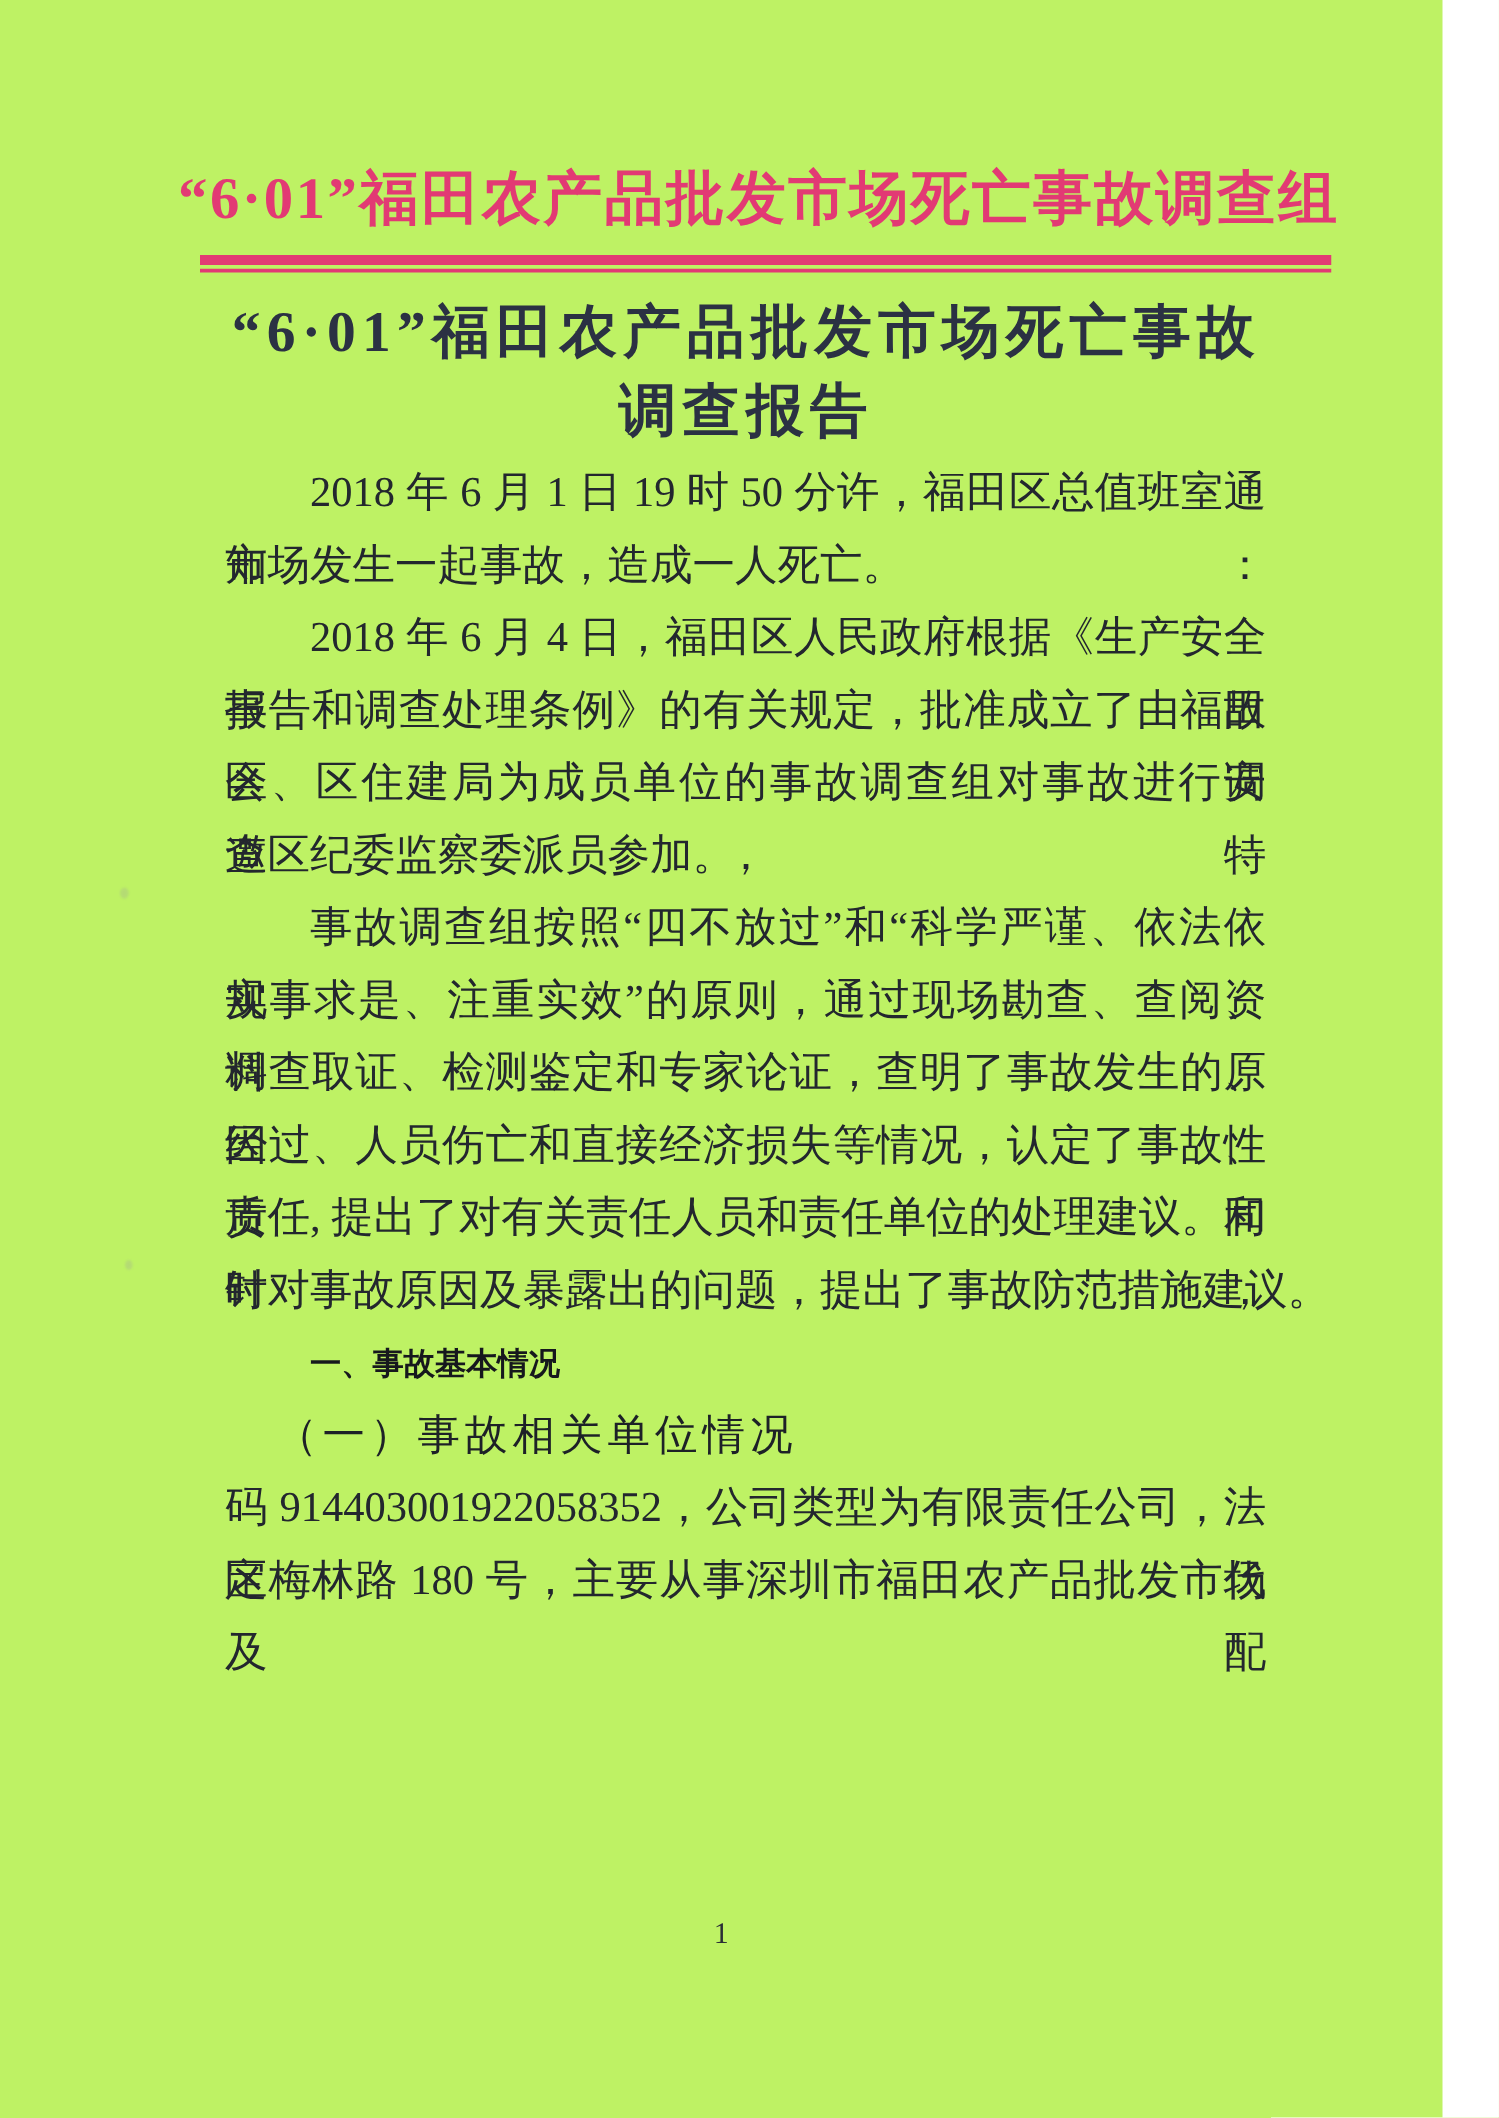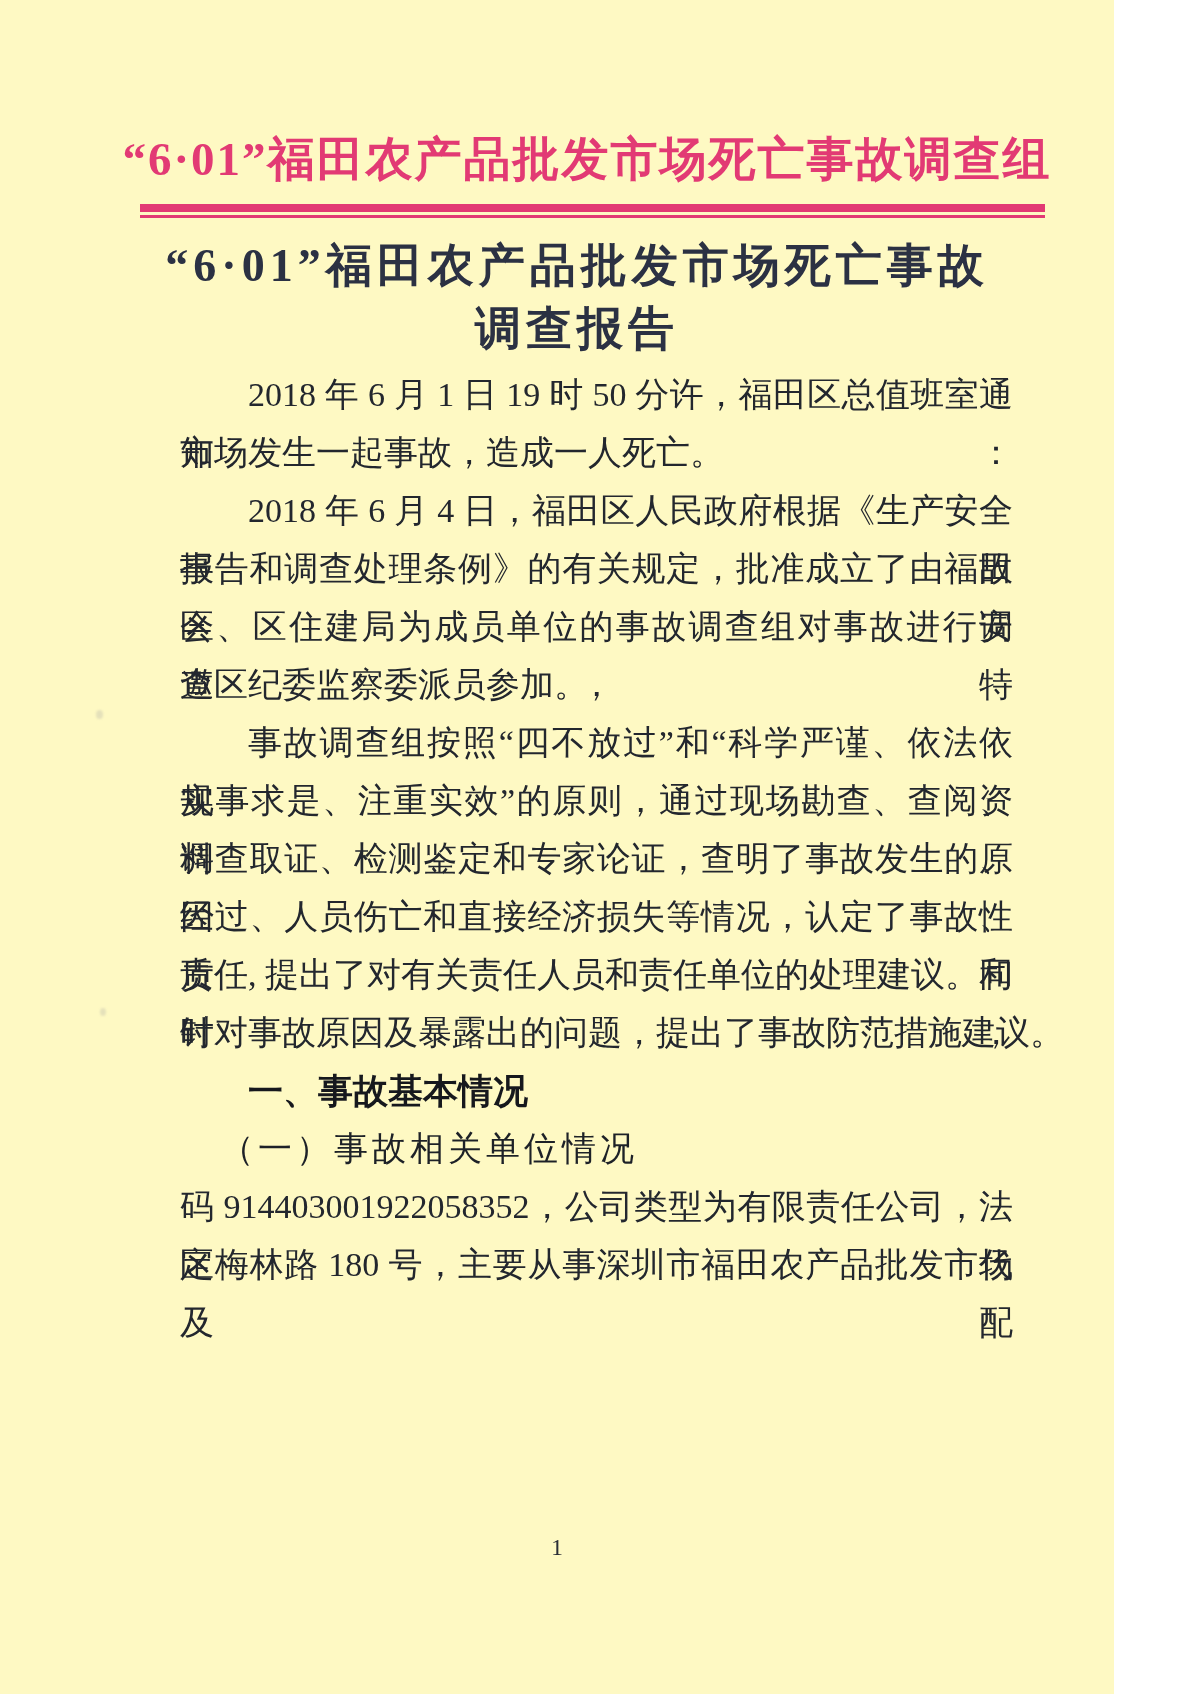--- a/index.html
+++ b/index.html
@@ -4,23 +4,24 @@
 <style>
   html, body {
     margin: 0;
     padding: 0;
     background: #ffffff;
   }
   .page {
     position: relative;
     width: 1114px;
     height: 1694px;
-    background: #fef9c3;
+    background: #bef264;
     overflow: hidden;
     font-family: "Liberation Serif", "DejaVu Serif", serif;
+    padding-left: 40px;
   }
   
   .banner {
     position: absolute;
     top: 126px;
     left: 0;
     width: 100%;
     text-align: center;
     transform: translateX(30px);
     font-family: "Liberation Serif", "DejaVu Serif", serif;
@@ -87,21 +88,21 @@
     white-space: normal;
     text-align-last: justify;
   }
   .line.indent {
     text-indent: 68px;
   }
   .line.heading {
     font-family: "Liberation Sans", "DejaVu Sans", sans-serif;
     font-weight: bold;
     color: #16181d;
-    font-size: 35px;
+    font-size: 25px;
     text-align: left;
     text-align-last: left;
   }
   .line.subheading {
     font-family: "Liberation Serif", "DejaVu Serif", serif;
     color: #1d2127;
     text-align: right;
     text-align-last: left;
     text-indent: 40px;
     letter-spacing: 4px;

